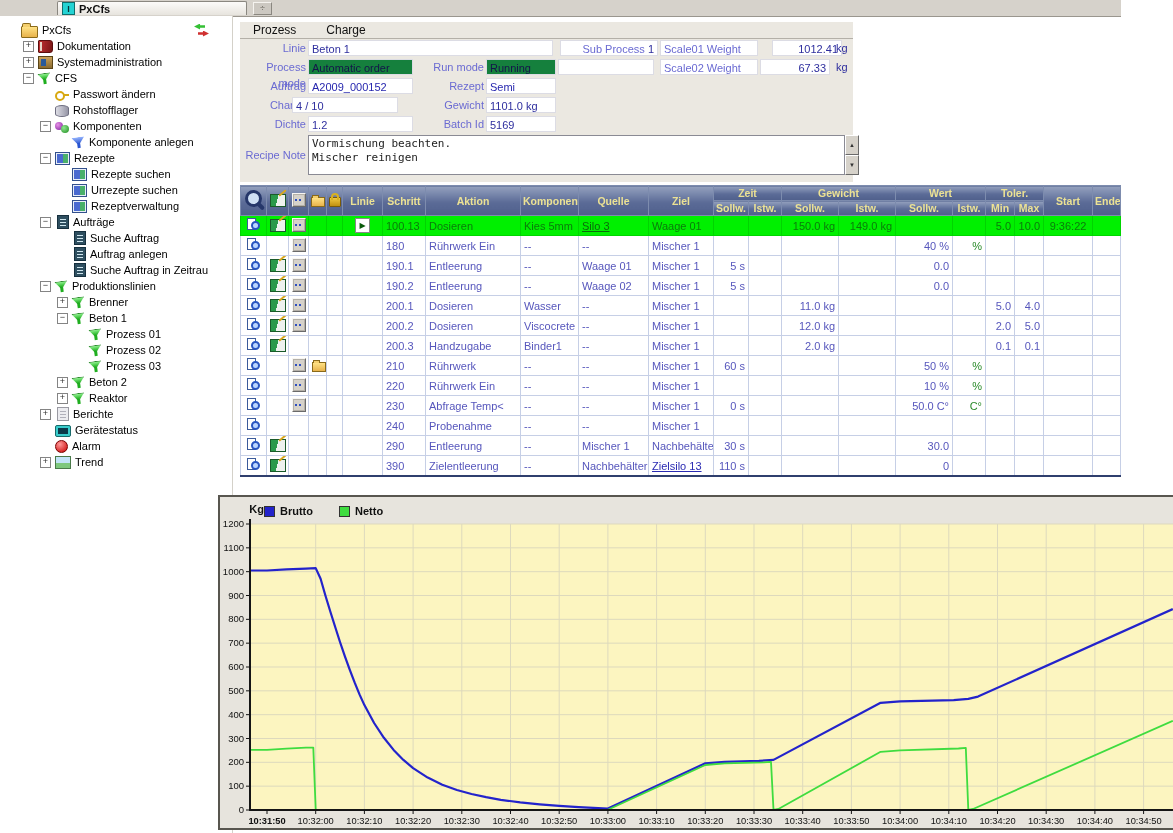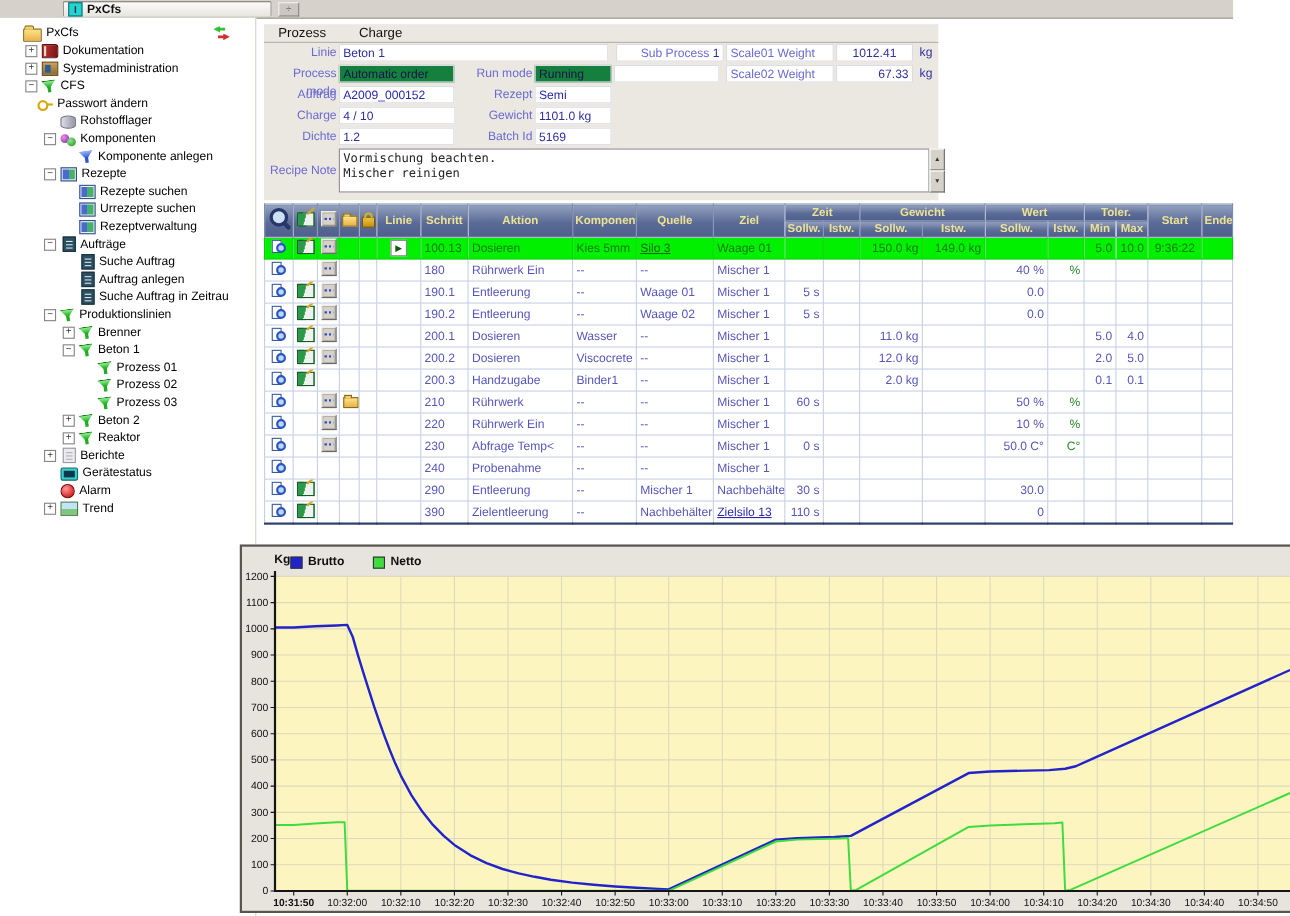--- a/index.html
+++ b/index.html
@@ -169,21 +169,21 @@
     <div class="trow" style="padding-left: 23px;">
       <span class="toggle">+</span>
       <span class="ic ic-sysadmin"></span>
       <span class="tlabel">Systemadministration</span>
     </div>
     <div class="trow" style="padding-left: 23px;">
       <span class="toggle">−</span>
       <span class="ic ic-funnel"></span>
       <span class="tlabel">CFS</span>
     </div>
-    <div class="trow" style="padding-left: 19px;">
+    <div class="trow" style="padding-left: 40px;">
       <span class="tspace"></span>
       <span class="ic ic-key"></span>
       <span class="tlabel">Passwort ändern</span>
     </div>
     <div class="trow" style="padding-left: 40px;">
       <span class="tspace"></span>
       <span class="ic ic-storage"></span>
       <span class="tlabel">Rohstofflager</span>
     </div>
     <div class="trow" style="padding-left: 40px;">
@@ -304,39 +304,39 @@
     <span>Charge</span>
   </div>
 
   <div class="flabel" style="top:18px">Linie</div>
   <div class="fbox" style="top:18px;left:68px;width:245px">Beton 1</div>
   <div class="fbox" style="top:18px;left:320px;width:98px;text-align:right">
     <span style="color:#6a6ad2">Sub Process</span>
     <span>1</span>
   </div>
   <div class="fbox" style="top:18px;left:420px;width:98px;color:#6a6ad2">Scale01 Weight</div>
-  <div class="fbox" style="top:18px;left:520px;width:70px;text-align:center">1012.41</div>
+  <div class="fbox" style="top:18px;left:532px;width:70px;text-align:right">1012.41</div>
   <div class="funit" style="top:18px;left:596px">kg</div>
 
   <div class="flabel" style="top:37px">Process mode</div>
   <div class="fbox green" style="top:37px;left:68px;width:105px">Automatic order</div>
   <div class="flabel2" style="top:37px">Run mode</div>
   <div class="fbox green" style="top:37px;left:246px;width:70px">Running</div>
   <div class="fbox" style="top:37px;left:318px;width:96px"></div>
   <div class="fbox" style="top:37px;left:420px;width:98px;color:#6a6ad2">Scale02 Weight</div>
   <div class="fbox" style="top:37px;left:520px;width:70px;text-align:right">67.33</div>
   <div class="funit" style="top:37px;left:596px">kg</div>
 
   <div class="flabel" style="top:56px">Auftrag</div>
   <div class="fbox" style="top:56px;left:68px;width:105px"><span class="flink">A2009_000152</span></div>
   <div class="flabel2" style="top:56px">Rezept</div>
   <div class="fbox" style="top:56px;left:246px;width:70px"><span class="flink">Semi</span></div>
 
   <div class="flabel" style="top:75px">Charge</div>
-  <div class="fbox" style="top:75px;left:68px;width:106px">4 / 10</div>
+  <div class="fbox" style="top:75px;left:52px;width:106px">4 / 10</div>
   <div class="flabel2" style="top:75px">Gewicht</div>
   <div class="fbox" style="top:75px;left:246px;width:70px">1101.0 kg</div>
 
   <div class="flabel" style="top:94px">Dichte</div>
   <div class="fbox" style="top:94px;left:68px;width:105px">1.2</div>
   <div class="flabel2" style="top:94px">Batch Id</div>
   <div class="fbox" style="top:94px;left:246px;width:70px">5169</div>
 
   <div class="flabel" style="top:125px">Recipe Note</div>
   <textarea class="notes" spellcheck="false" style="">Vormischung beachten.

